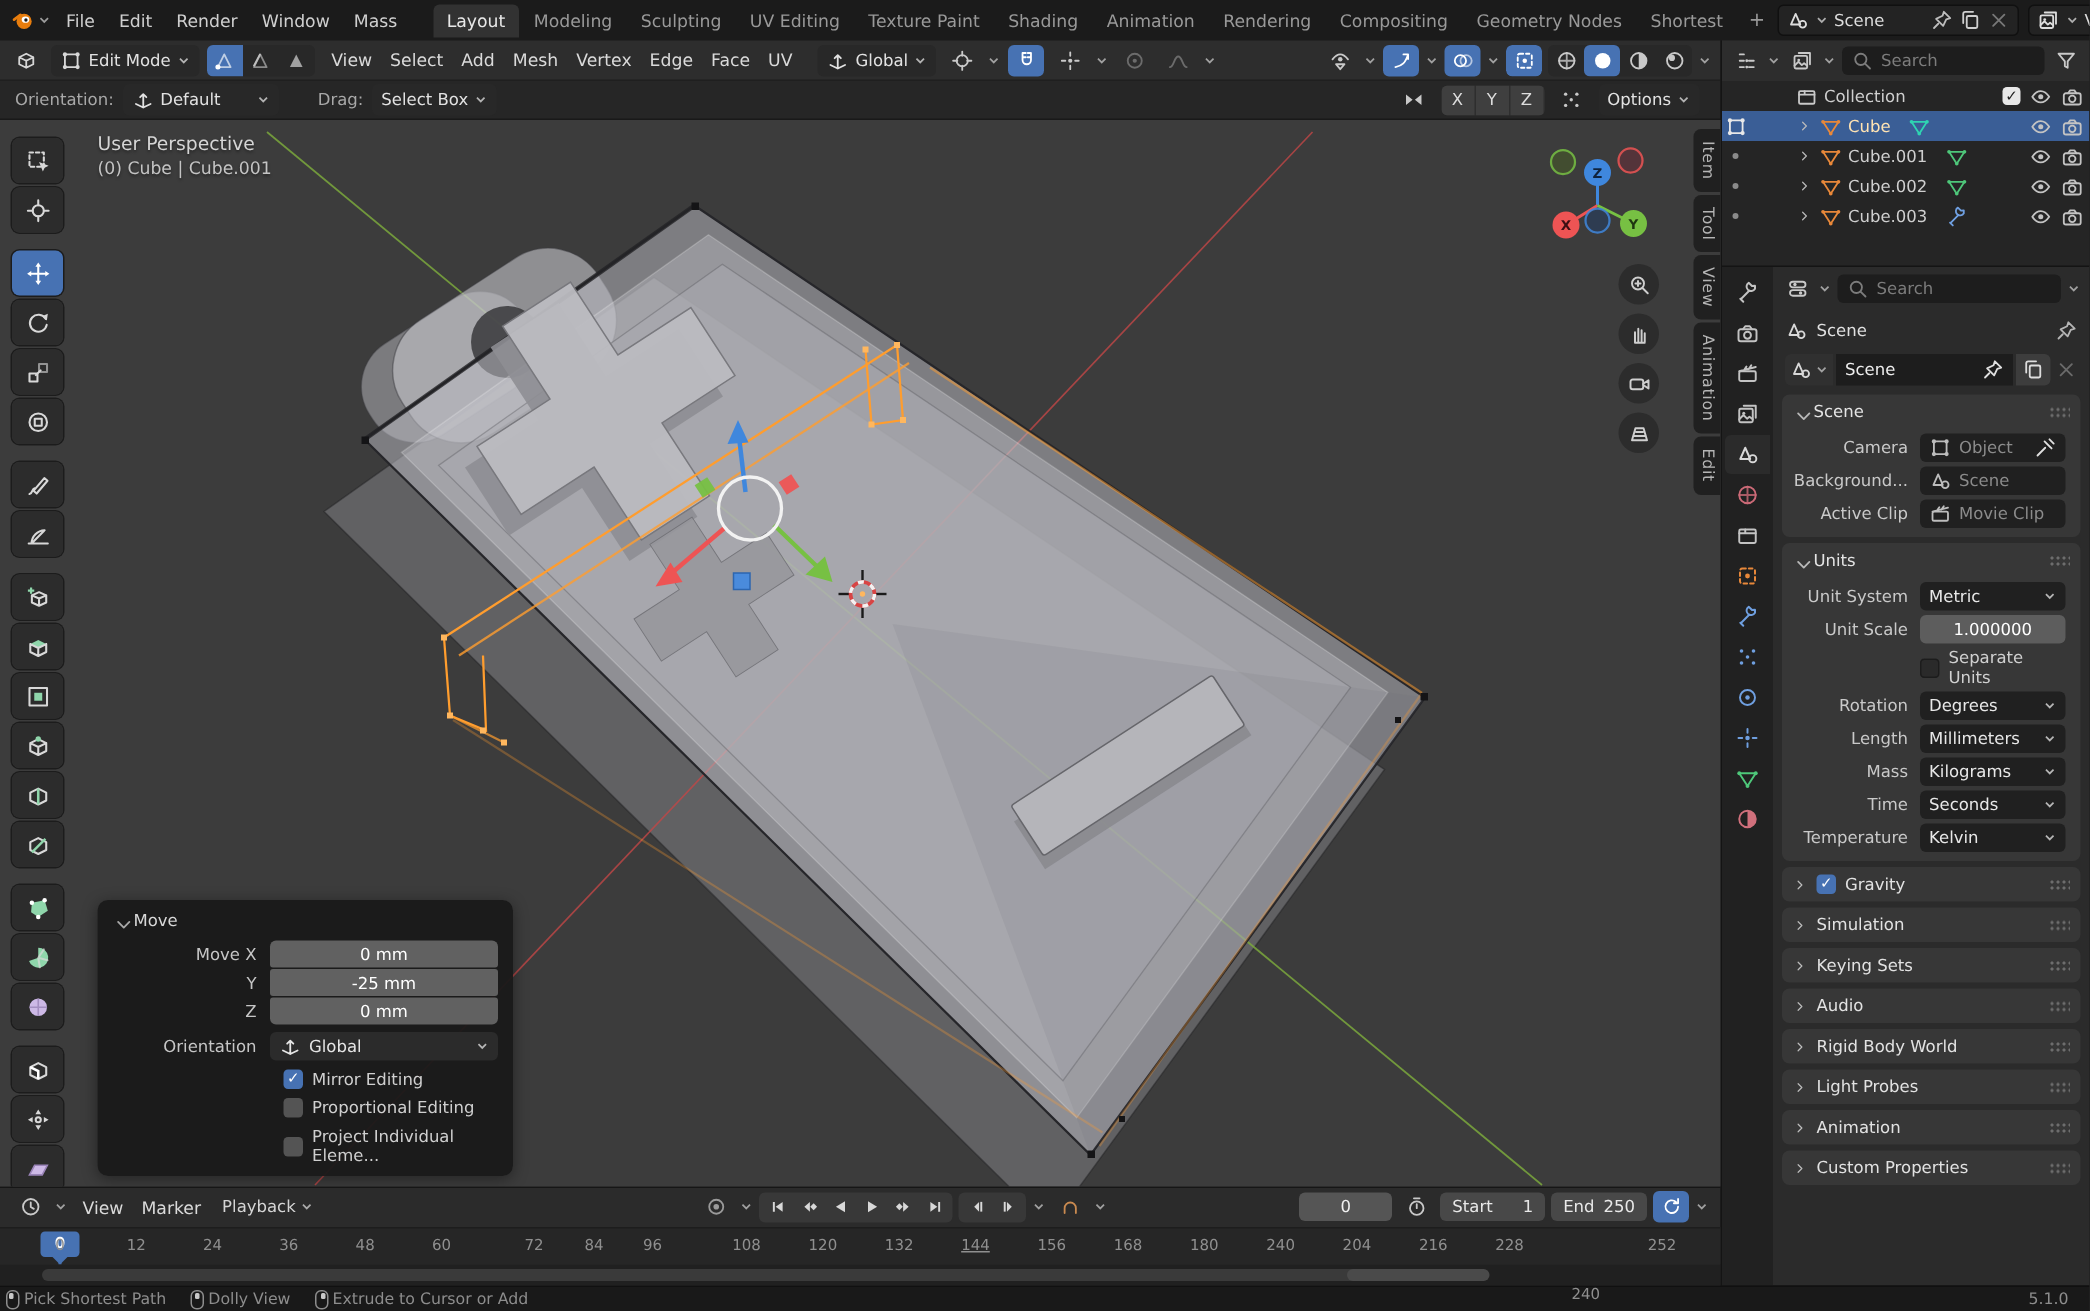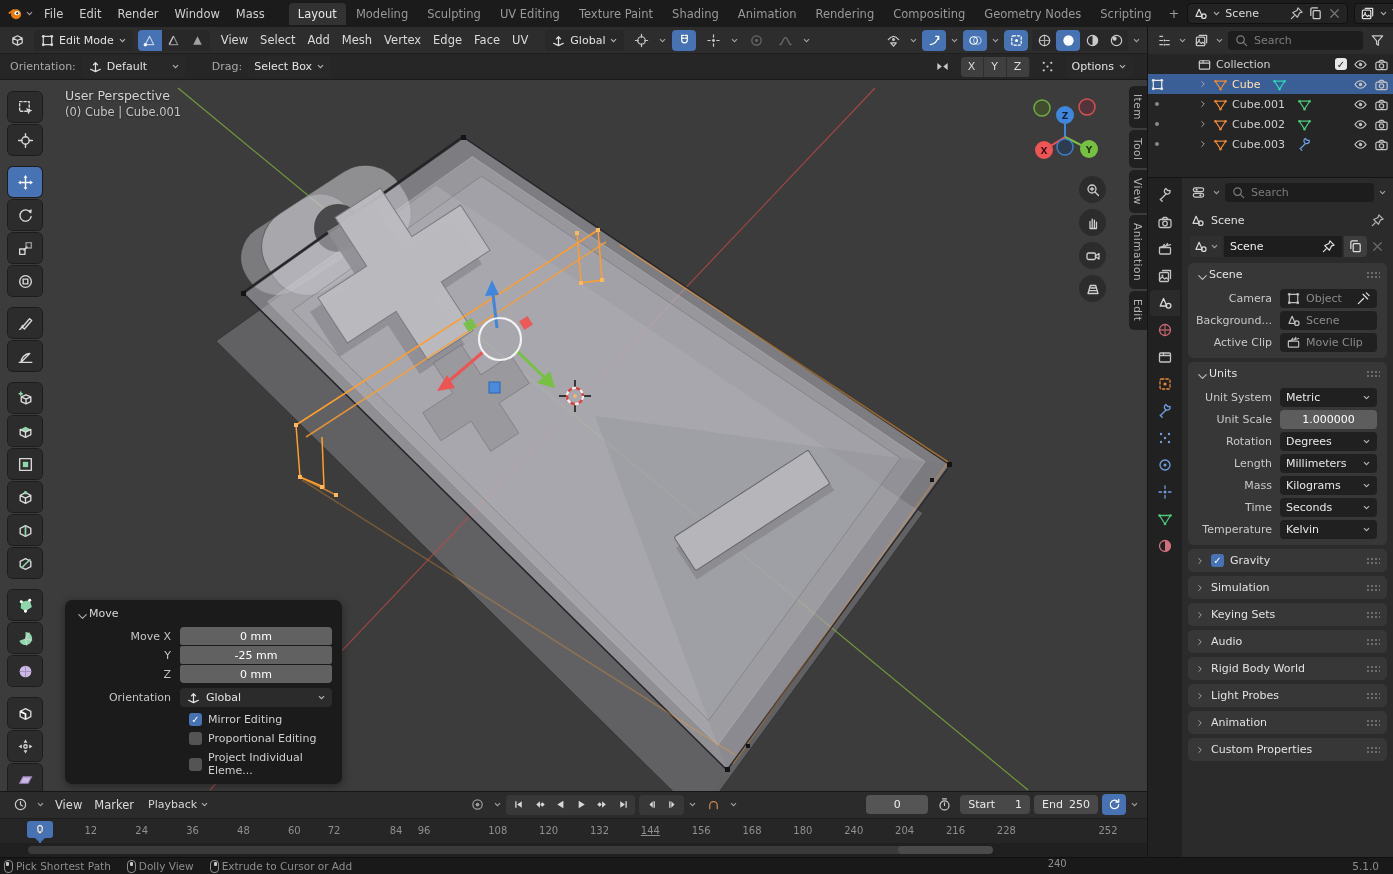--- a/index.html
+++ b/index.html
@@ -176,21 +176,21 @@
         <div class="ws-tab active">Layout</div>
         <div class="ws-tab">Modeling</div>
         <div class="ws-tab">Sculpting</div>
         <div class="ws-tab">UV Editing</div>
         <div class="ws-tab">Texture Paint</div>
         <div class="ws-tab">Shading</div>
         <div class="ws-tab">Animation</div>
         <div class="ws-tab">Rendering</div>
         <div class="ws-tab">Compositing</div>
         <div class="ws-tab">Geometry Nodes</div>
-        <div class="ws-tab">Scripting</div>
+        <div class="ws-tab">Shortest</div>
       </div>
     <span class="ws-add">+</span>
     <div class="tb-right">
       <div class="selector">
         <span id="sceneicon-top">
             <svg class="ic" viewBox="0 0 16 16">
               <path class="s" d="M6.5 3.5L9.8 11H3.2z"></path>
               <circle class="s" cx="11.5" cy="10.8" r="2.4"></circle>
             </svg>
           </span>
@@ -937,23 +937,23 @@
         </div>
         <div class="tl-ruler" id="tl-ruler">
           <div class="playhead" style="left:40px">0</div>
           <div class="ph-line" style="left:40px"></div>
         <span class="tick" style="left: 40px;">0</span>
             <span class="tick" style="left: 90.86px;">12</span>
             <span class="tick" style="left: 141.72px;">24</span>
             <span class="tick" style="left: 192.58px;">36</span>
             <span class="tick" style="left: 243.44px;">48</span>
             <span class="tick" style="left: 294.3px;">60</span>
-            <span class="tick" style="left: 334px;">72</span>
+            <span class="tick" style="left: 356px;">72</span>
             <span class="tick" style="left: 396.02px;">84</span>
-            <span class="tick" style="left: 424px;">96</span>
+            <span class="tick" style="left: 435px;">96</span>
             <span class="tick" style="left: 497.74px; text-align: right;">108</span>
             <span class="tick" style="left: 548.6px;">120</span>
             <span class="tick" style="left: 599.46px;">132</span>
             <span class="tick" style="left: 650.32px; text-decoration: underline;">144</span>
             <span class="tick" style="left: 701.18px;">156</span>
             <span class="tick" style="left: 752.04px;">168</span>
             <span class="tick" style="left: 802.9px;">180</span>
             <span class="tick" style="left: 853.76px;">240</span>
             <span class="tick" style="left: 904.62px;">204</span>
             <span class="tick" style="left: 955.48px;">216</span>
@@ -1468,20 +1468,27 @@
                     <span class="chev">
                       <svg viewBox="0 0 16 16" width="9" height="9">
                         <path d="M3.5 5.5l4.5 4.5 4.5-4.5" fill="none" stroke="currentColor" stroke-width="2"></path>
                       </svg>
                     </span>
                   </div>
                 </div>
                 <div class="fieldrow">
                   <span class="flabel">Unit Scale</span>
                   <div class="fslider">1.000000</div>
+                </div>
+                <div class="fieldrow">
+                  <span class="flabel"></span>
+                  <div style="flex:1;display:flex;align-items:center;gap:6px">
+                    <span class="cbox dark"></span>
+                    <span style="color:#d0d0d0">Separate Units</span>
+                  </div>
                 </div>
                 <div class="fieldrow">
                   <span class="flabel">Rotation</span>
                   <div class="ffield">
                     <span style="flex:1">Degrees</span>
                     <span class="chev">
                       <svg viewBox="0 0 16 16" width="9" height="9">
                         <path d="M3.5 5.5l4.5 4.5 4.5-4.5" fill="none" stroke="currentColor" stroke-width="2"></path>
                       </svg>
                     </span>

